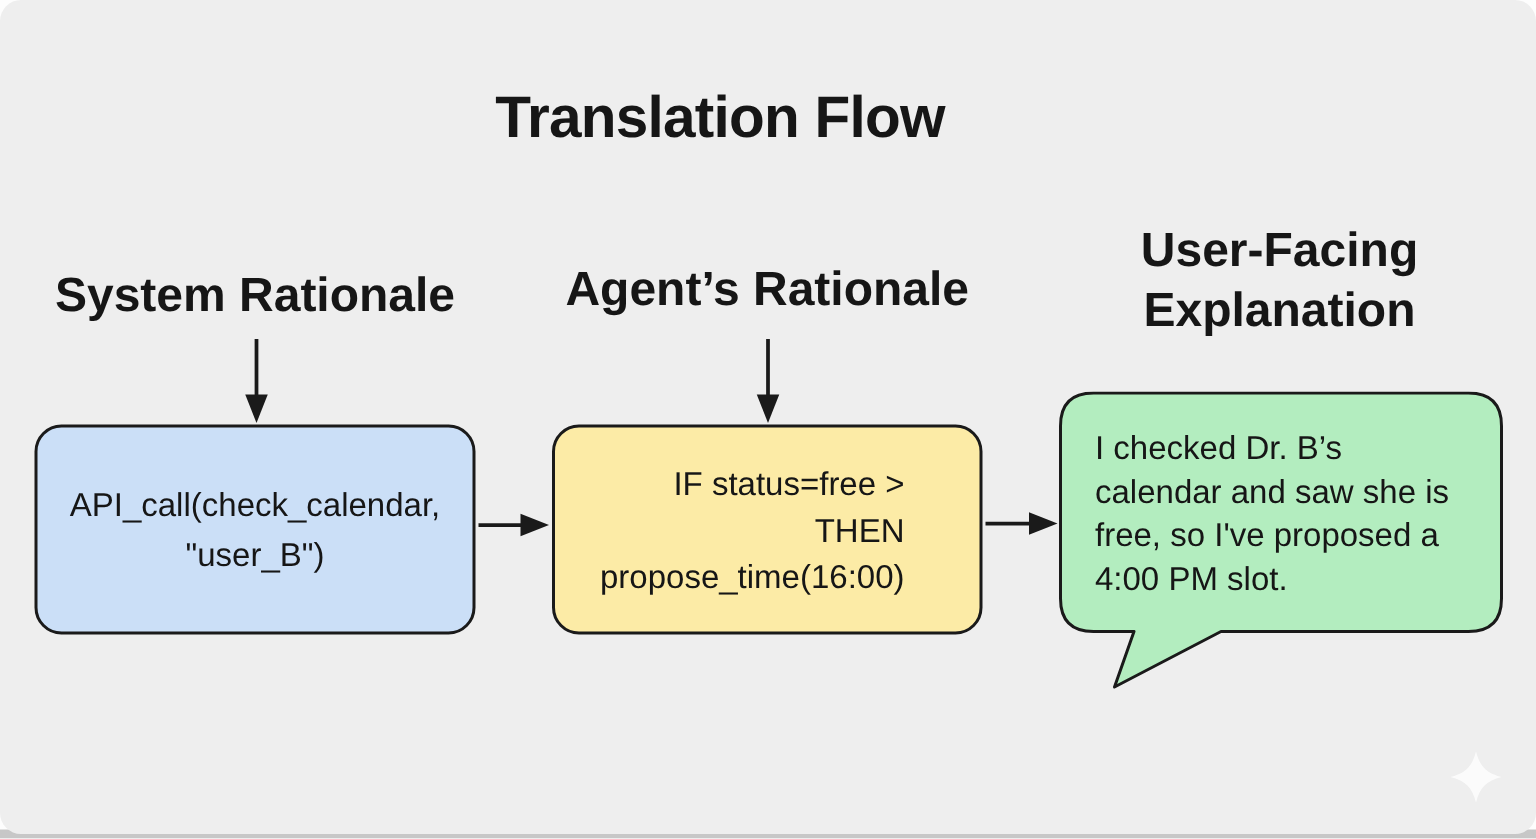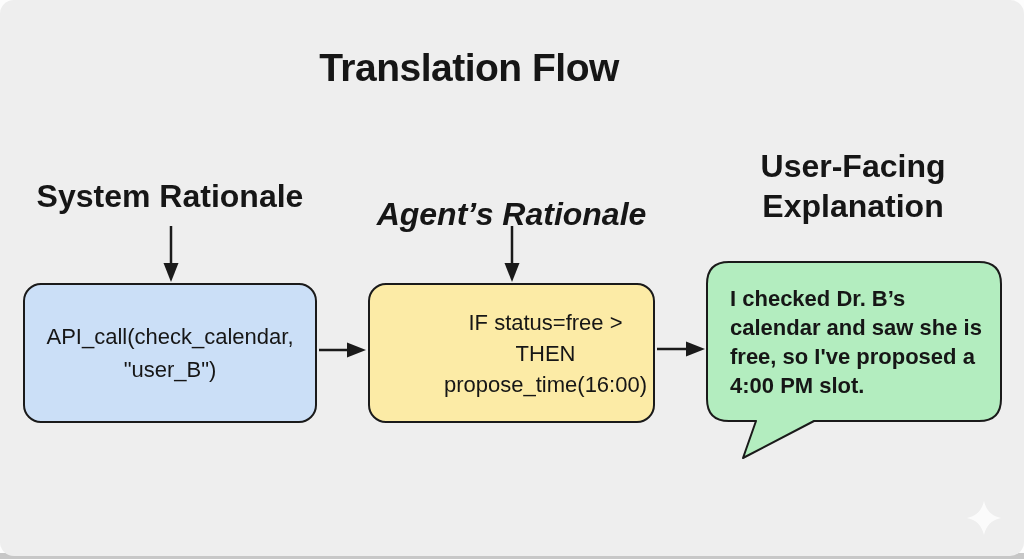--- a/index.html
+++ b/index.html
@@ -1,35 +1,35 @@
 <!DOCTYPE html>
 <html><head>
 <meta charset="utf-8">
 <style>
   html,body{margin:0;padding:0;background:#fdfdfd;font-family:"Liberation Sans",sans-serif;}
   .frame{position:relative;width:1024px;height:559px;overflow:hidden;}
   .bottom-edge{position:absolute;left:0;right:0;bottom:0;height:6px;background:#c7c7c7;z-index:0;}
   .canvas{position:absolute;left:0;top:0;width:1024px;height:556px;background:#eeeeee;border-radius:14px;z-index:1;}
-  .title{position:absolute;left:0;top:46px;width:938px;margin:0;text-align:center;
+  .title{position:absolute;left:0;top:46px;width:938px;margin:11px;text-align:center;
          font-size:39px;font-weight:700;color:#161616;letter-spacing:-0.5px;}
   .stage-label{position:absolute;text-align:center;font-size:32px;font-weight:600;color:#161616;
                white-space:pre-line;line-height:40px;}
   .label-1{left:23px;width:294px;top:176px;}
-  .label-2{left:368px;width:287px;top:194px;font-style:italic;}
+  .label-2{left:368px;width:287px;top:172px;}
   .label-3{left:706px;width:294px;top:146px;}
   .connectors{position:absolute;left:0;top:0;width:1024px;height:559px;pointer-events:none;}
   .box{position:absolute;top:283px;height:140px;border:2px solid #1a1a1a;border-radius:18px;
        box-sizing:border-box;display:flex;align-items:center;color:#161616;}
   .box-1{left:23px;width:294px;justify-content:center;}
   .box-2{left:368px;width:287px;justify-content:flex-start;}
   .box-text{font-size:22px;font-weight:500;line-height:33px;white-space:pre;}
   .box-1 .box-text{text-align:center;}
-  .box-2 .box-text{text-align:center;line-height:31px;padding-left:30px;margin-left:44px;}
+  .box-2 .box-text{text-align:right;line-height:31px;padding-left:30px;}
   .bubble-svg{position:absolute;left:706px;top:261px;width:296px;height:200px;}
-  .bubble-text{position:absolute;left:730px;top:284px;width:260px;font-size:22px;font-weight:700;
+  .bubble-text{position:absolute;left:730px;top:284px;width:260px;font-size:22px;font-weight:400;
                line-height:29px;color:#161616;white-space:pre;text-align:left;}
   .sparkle{position:absolute;left:966px;top:500px;width:36px;height:36px;opacity:0.8;}
 </style>
 </head>
 <body>
 
 <div class="frame">
   <div class="bottom-edge"></div>
 
   <div class="canvas">

